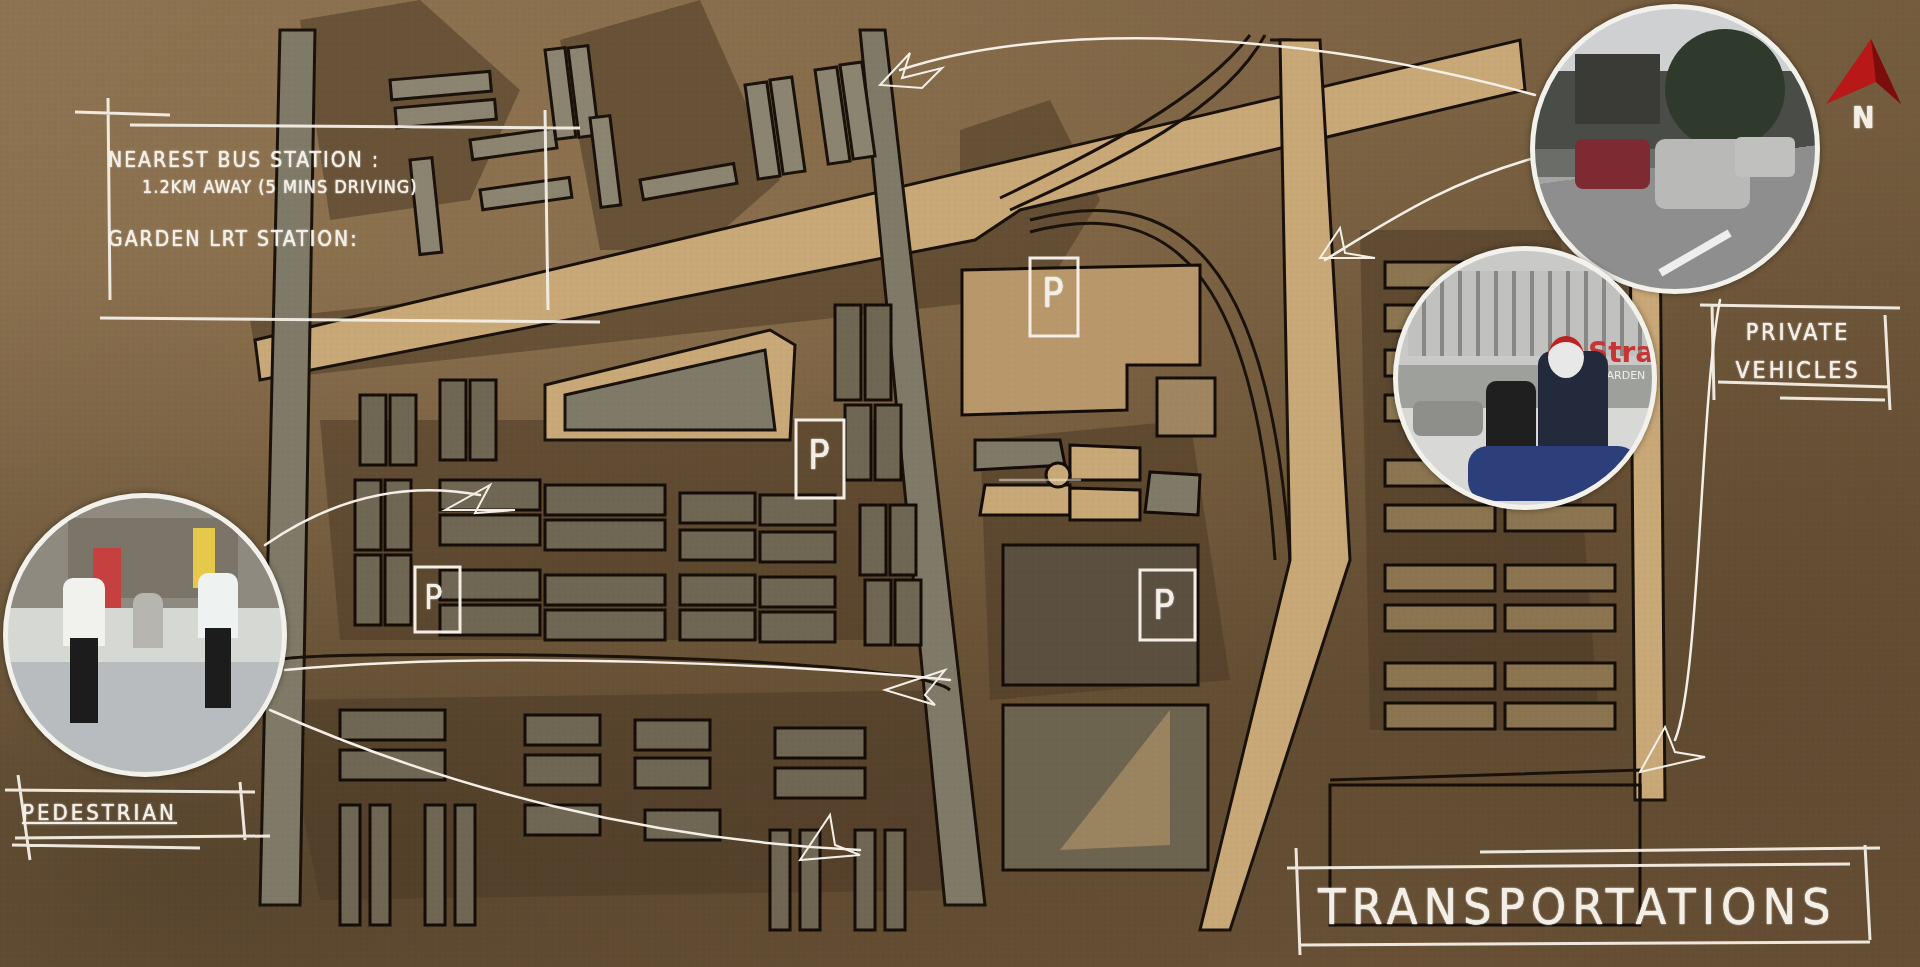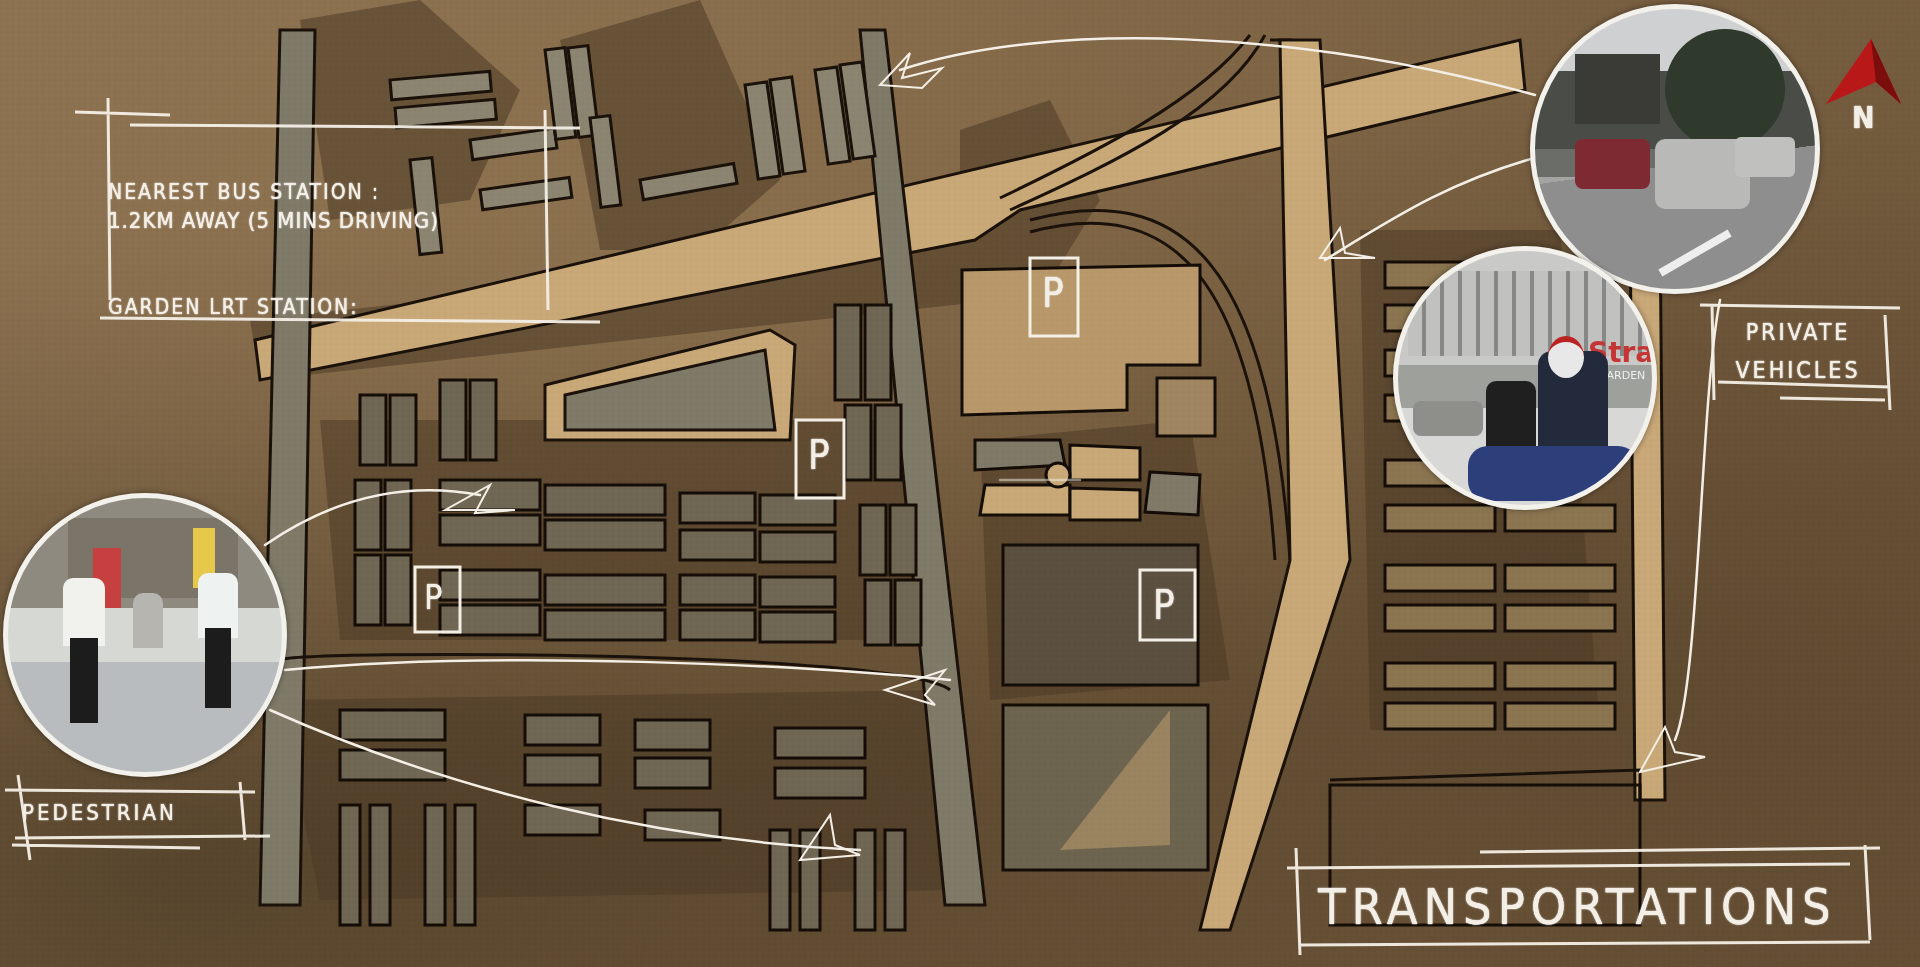--- a/index.html
+++ b/index.html
@@ -7,24 +7,24 @@
   #stage{position:relative;width:1920px;height:967px;overflow:hidden;
     background:
       radial-gradient(ellipse at 30% 20%, rgba(160,130,90,0.35), transparent 60%),
       radial-gradient(ellipse at 80% 70%, rgba(60,45,25,0.35), transparent 60%),
       radial-gradient(ellipse at 10% 90%, rgba(40,30,15,0.45), transparent 50%),
       linear-gradient(135deg,#8a7050 0%,#7a6142 45%,#6b5338 100%);}
   svg.map{position:absolute;left:0;top:0;}
   .chalk{position:absolute;color:#f4efe6;font-family:"DejaVu Sans Condensed","DejaVu Sans",sans-serif;
     text-shadow:0 0 2px rgba(255,255,255,0.7),0 0 1px #fff;letter-spacing:1px;}
   .info-box{left:108px;top:148px;width:430px;}
-  .info-box .h{font-size:21px;letter-spacing:2px;margin-top:32px;}
-  .info-box .s{font-size:22px;letter-spacing:1px;margin-top:4px;}
+  .info-box .h{font-size:21px;letter-spacing:2px;}
+  .info-box .s{font-size:18px;letter-spacing:1px;margin-top:4px;margin-left:34px;}
   .info-box .gap{height:30px;}
-  .lbl-ped{left:22px;top:800px;font-size:22px;letter-spacing:3px;}
+  .lbl-ped{left:22px;top:800px;font-size:22px;letter-spacing:3px;text-decoration:underline;}
   .lbl-priv{left:1728px;top:313px;font-size:23px;letter-spacing:3px;line-height:38px;text-align:center;width:140px;}
   .lbl-title{left:1318px;top:878px;font-size:50px;letter-spacing:6px;}
   .photo{position:absolute;border-radius:50%;border:5px solid #f3f1ec;overflow:hidden;box-sizing:border-box;
     box-shadow:0 0 6px rgba(0,0,0,0.4);}
   .p-cars{left:1530px;top:4px;width:290px;height:290px;
     background:
       linear-gradient(172deg,transparent 0 55%,#8e8e8e 55% 100%),
       linear-gradient(180deg,#cfd0d2 0 22%,#4a4d47 22% 50%,#6b6d68 50% 60%,#a4a4a2 60% 100%);}
   .p-moto{left:1393px;top:246px;width:264px;height:264px;
     background:

